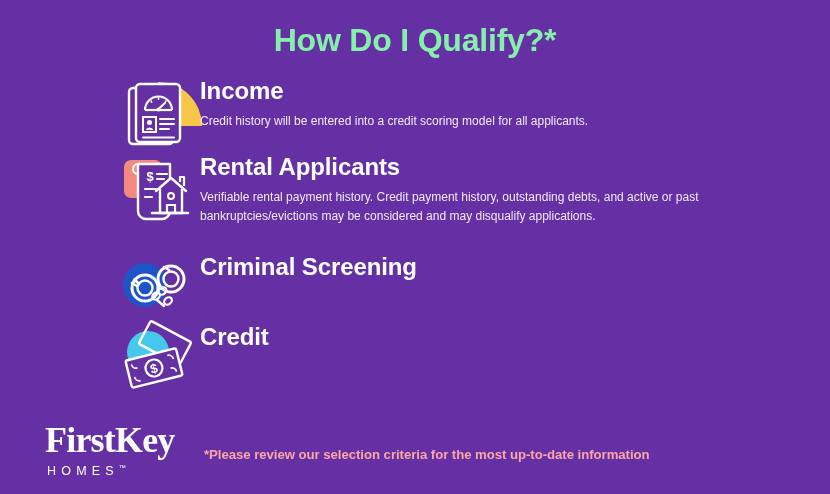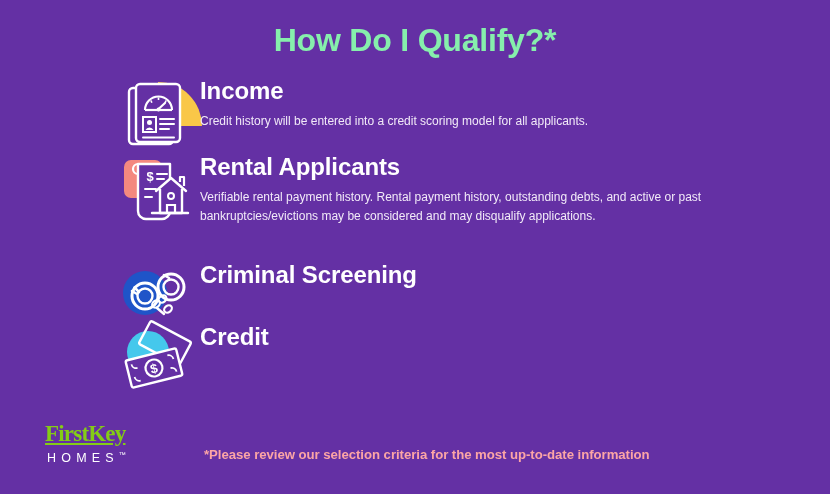--- a/index.html
+++ b/index.html
@@ -73,38 +73,37 @@
   .sec-body {
     font-size: 12px;
     line-height: 1.62;
     color: #f2eaf8;
     font-weight: 400;
     max-width: 530px;
   }
 
   #sec-credit   { top: 76px; }
   #sec-rental   { top: 152px; }
-  #sec-criminal { top: 260px; }
+  #sec-criminal { top: 252px; }
   #sec-income   { top: 322px; }
 
   
   .logo {
     position: absolute;
     left: 45px;
     top: 422px;
     width: 155px;
   }
   .logo-main {
     font-family: "Liberation Serif", serif;
-    font-size: 23px;
-    font-weight: bold;
-    color: #84cc16;
+    font-size: 36px;
+    font-weight: bold;
+    color: #ffffff;
     line-height: 1;
     letter-spacing: -0.8px;
-    text-decoration: underline;
   }
   .logo-sub {
     font-family: "Liberation Sans", sans-serif;
     font-size: 12.5px;
     letter-spacing: 5.2px;
     color: #ffffff;
     margin-top: 6px;
     margin-left: 2px;
     position: relative;
   }
@@ -186,21 +185,21 @@
         <path d="M40 37 L55 24 L70 37" stroke="#ffffff" stroke-width="2.4" fill="#6430A4" stroke-linejoin="round" stroke-linecap="round"></path>
         <path d="M44 35 v24 h22 v-24" stroke="#ffffff" stroke-width="2.4" fill="#6430A4" stroke-linejoin="round"></path>
         <path d="M64 28 v-5 h4 v9" stroke="#ffffff" stroke-width="2.2" fill="#6430A4" stroke-linejoin="round"></path>
         <circle cx="55" cy="42" r="3" stroke="#ffffff" stroke-width="2" fill="none"></circle>
         <path d="M51 59 v-8 h8 v8" stroke="#ffffff" stroke-width="2.2" fill="none"></path>
         <path d="M36 59 L72 59" stroke="#ffffff" stroke-width="2.4" stroke-linecap="round"></path>
       </svg>
     </div>
     <div class="sec-text">
       <div class="sec-heading">Rental Applicants</div>
-      <div class="sec-body">Verifiable rental payment history. Rental payment history, outstanding debts, and active or past bankruptcies/evictions may be considered and may disqualify applications.</div>
+      <div class="sec-body">Verifiable rental payment history. Credit payment history, outstanding debts, and active or past bankruptcies/evictions may be considered and may disqualify applications.</div>
     </div>
   </div>
 
   <div class="section" id="sec-criminal">
     <div class="icon-wrap">
       <svg width="76" height="66" viewBox="0 0 76 66" fill="none">
 
         <circle cx="29" cy="31" r="22" fill="#1F54C8"></circle>
 
         <circle cx="29" cy="34" r="13" stroke="#ffffff" stroke-width="3" fill="none"></circle>

